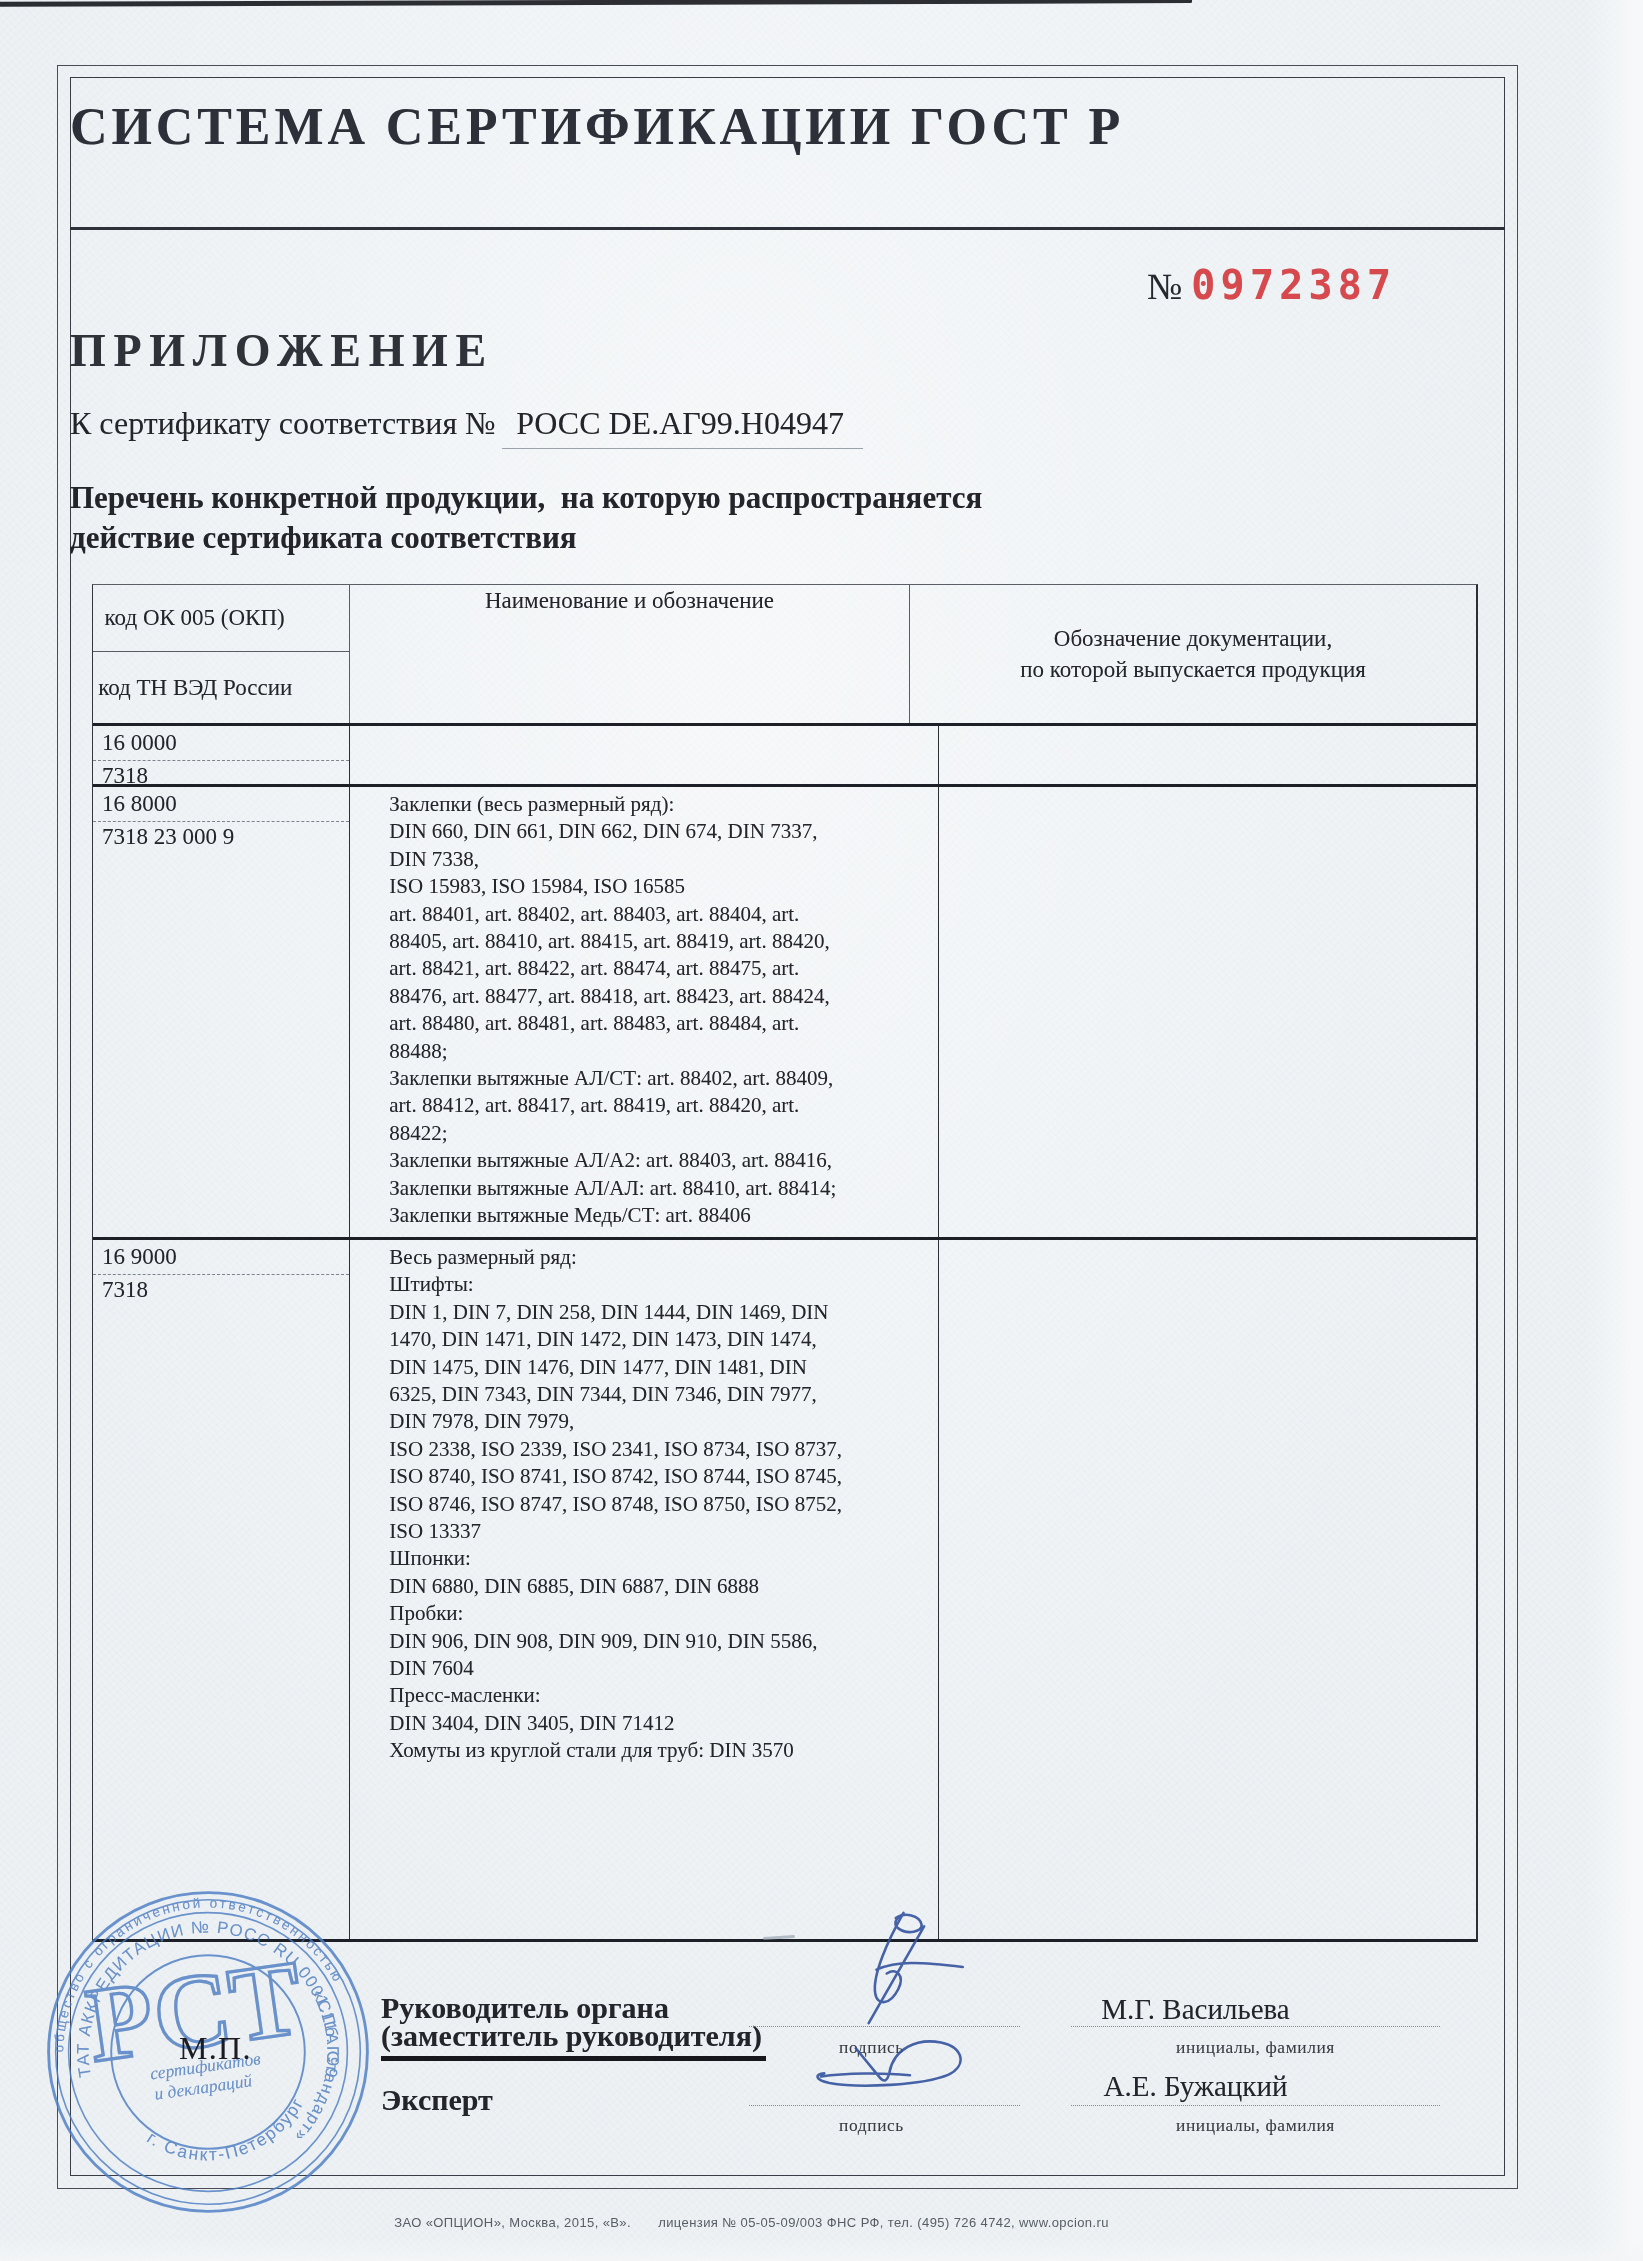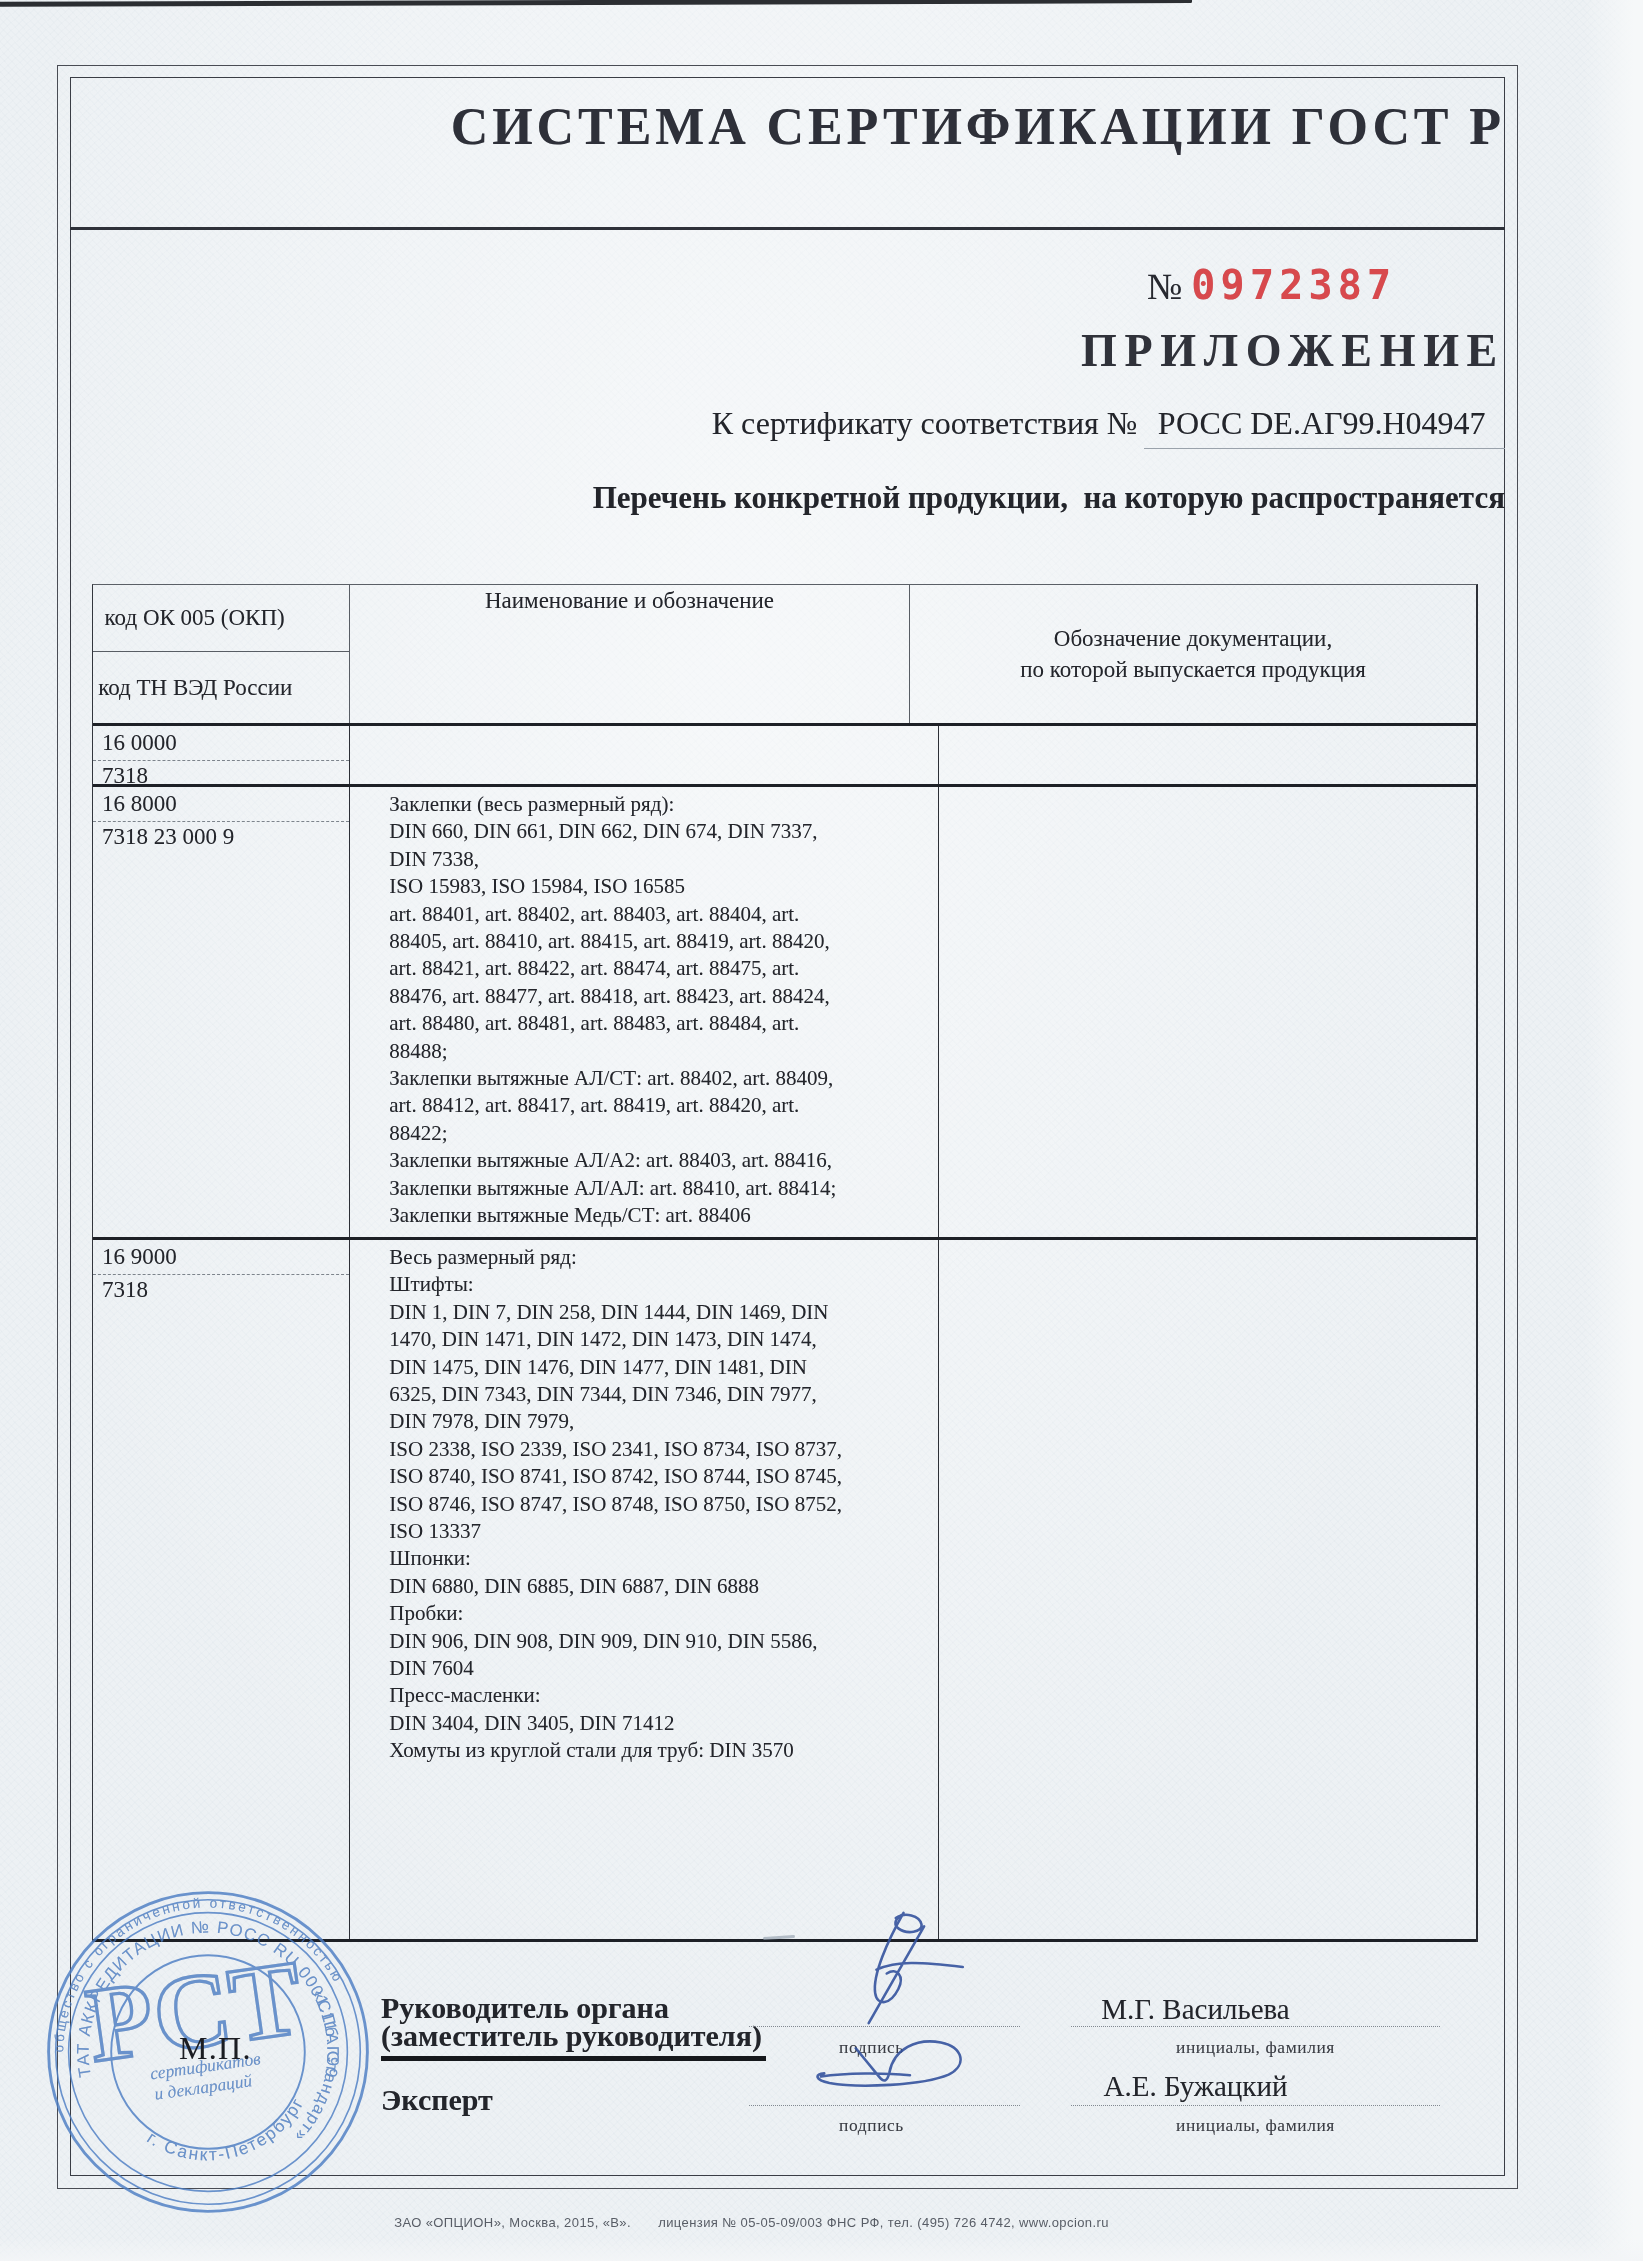--- a/index.html
+++ b/index.html
@@ -22,21 +22,21 @@
   .edge-right { right:0; top:0; width:59px; height:100%; background:linear-gradient(to right, rgba(250,251,252,0), #f6f8f9 85%); }
   .edge-bottom { left:0; bottom:0; width:100%; height:23px; background:linear-gradient(to bottom, rgba(250,251,252,0), #f3f5f7); }
   .pen-mark { left:763px; top:1936px; width:32px; height:2.6px; background:#93a0ad; opacity:.65; transform:rotate(-4deg); border-radius:1.3px; }
 
   
   .frame-outer { left:57px; top:65px; width:1461px; height:2124px; border:1.9px solid #494c54; }
   .frame-inner { left:70px; top:77px; width:1435px; height:2099px; border:1.9px solid #3a3d45; }
   .header-rule { left:70px; top:227px; width:1435px; height:2.6px; background:#2e3139; }
 
   
-  .centerband { left:70px; width:1435px; text-align:right; }
+  .centerband { left:70px; width:1435px; text-align:left; }
   .title1 { top:97px; font-size:52px; font-weight:bold; letter-spacing:3.9px; color:#2e3039; }
   .title2 { top:179px; font-size:32px; font-weight:bold; letter-spacing:0.6px; color:#2e3039; }
   .serial { left:1147px; top:262px; white-space:nowrap; }
   .serial .pref { font-size:37px; color:#272930; }
   .serial .num  { font-family:"DejaVu Sans Mono",monospace; font-size:40px; font-weight:bold; letter-spacing:5.2px; margin-left:9px; }
   .appendix { top:324px; font-size:46px; font-weight:bold; letter-spacing:7.7px; color:#30323a; }
   .cert-line { top:405px; font-size:32px; }
   .cert-num { border-bottom:1.9px solid #9aa2ab; padding:0 19.4px 6.5px 14px; margin-left:6.5px; }
   .scope1 { top:480px; font-size:31px; font-weight:bold; white-space:pre-wrap; }
   .scope2 { top:520px; font-size:31px; font-weight:bold; }
@@ -99,20 +99,21 @@
     <span class="pref">№</span><span class="num" style="color: rgb(216, 73, 77);">0972387</span>
   </div>
 
   <div class="abs centerband appendix">ПРИЛОЖЕНИЕ</div>
 
   <div class="abs centerband cert-line">
     <span>К сертификату соответствия №</span><span class="cert-num">РОСС DE.АГ99.Н04947</span>
   </div>
 
   <div class="abs centerband scope1">Перечень конкретной продукции,  на которую распространяется</div>
+  <div class="abs centerband scope2">действие сертификата соответствия</div>
 
   <div class="abs tbl">
     <div class="t-head">
       <div class="th1">
         <div class="th1a">код ОК 005 (ОКП)</div>
         <div class="th1b">код ТН ВЭД России</div>
       </div>
       <div class="th2">
         <div>Наименование и обозначение</div>
       </div>

